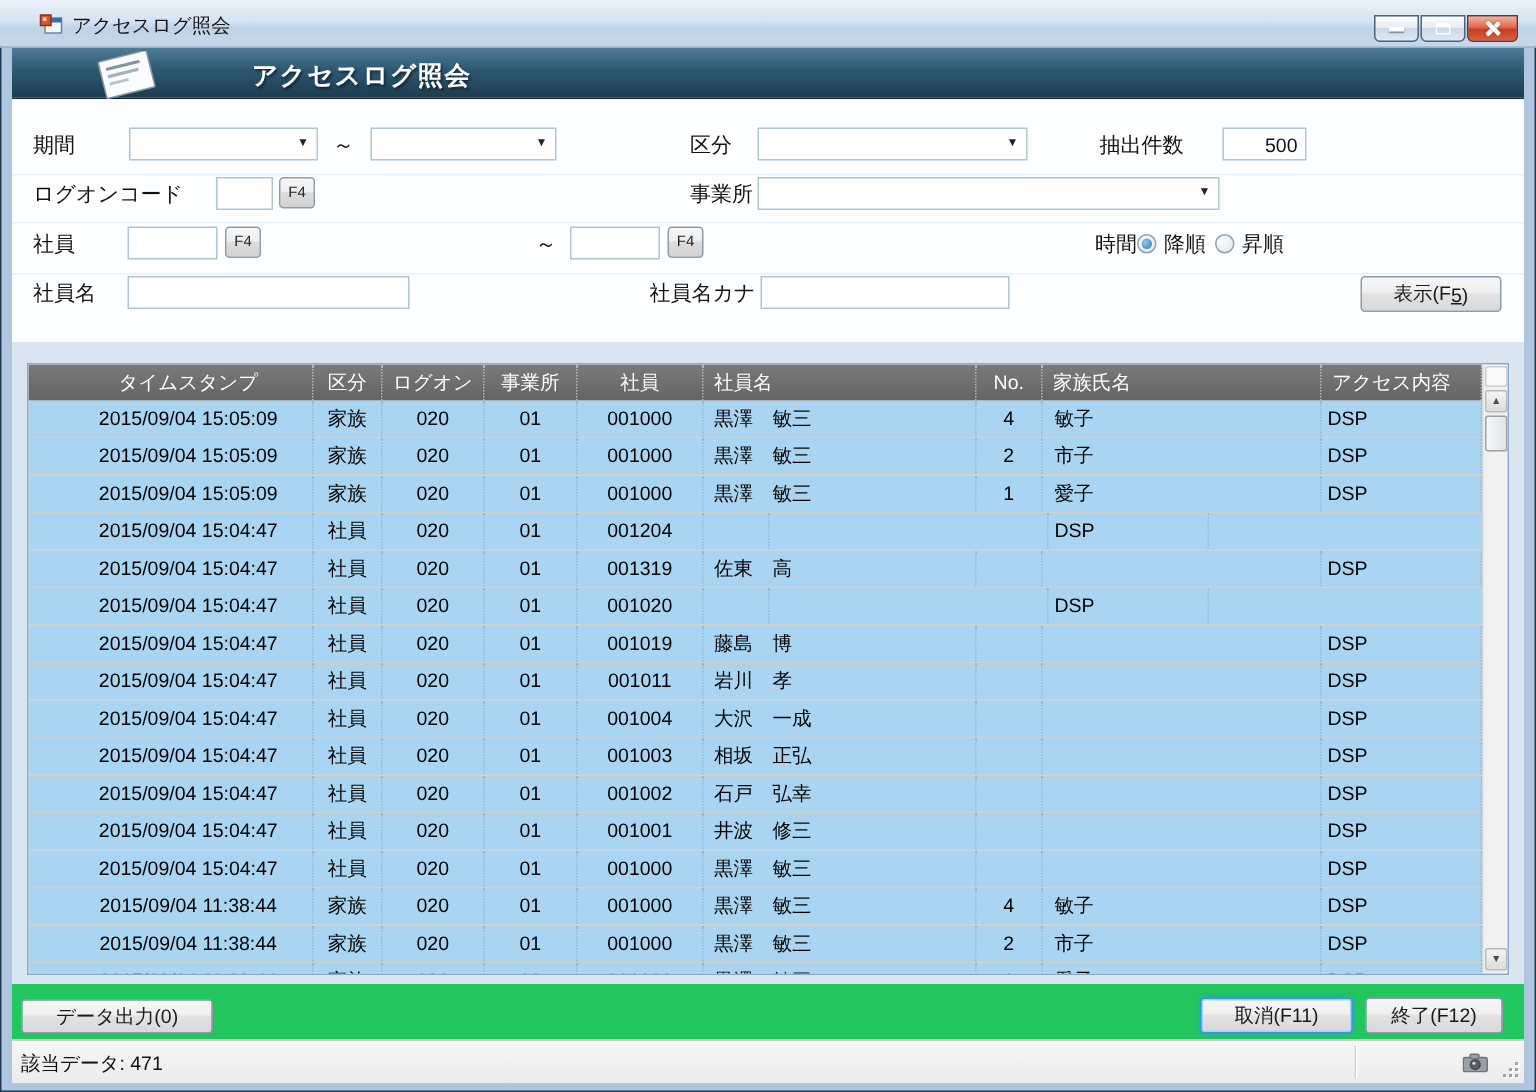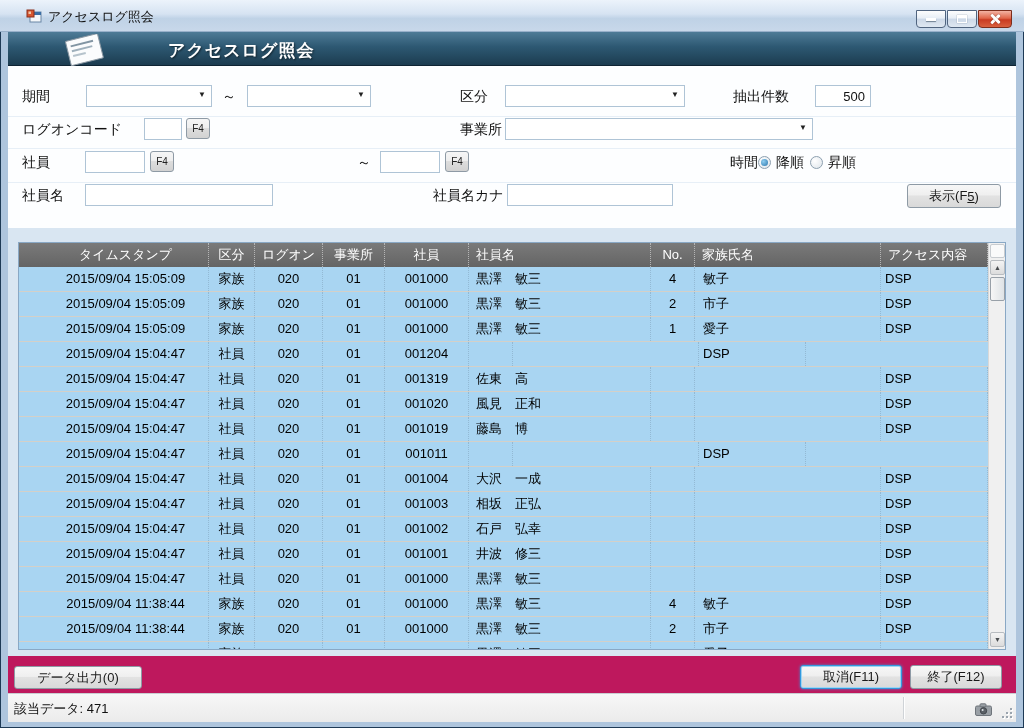--- a/index.html
+++ b/index.html
@@ -77,21 +77,21 @@
   .th.c5,.th.c7,.th.c8{padding-left:7px;text-align:left;}
   
   .vsb{position:absolute;right:0;top:0;width:17px;height:406px;background:#f0f0f0;border-left:1px solid #d8d8d8;}
   .sbcorner{position:absolute;left:1px;top:1px;width:15px;height:14px;background:#fafafa;
     border:1px solid #c8ccd0;border-radius:2px;}
   .sbbtn{position:absolute;left:1px;width:15px;height:15px;border:1px solid #b8bcc0;border-radius:2px;
     background:linear-gradient(#f4f4f4,#dcdcdc);color:#4a4d50;font-size:7px;text-align:center;line-height:14px;}
   .sbthumb{position:absolute;left:1px;top:34px;width:15px;height:24px;border:1px solid #98a0a8;border-radius:2px;
     background:linear-gradient(90deg,#f6f6f6,#dfe3e6);}
   
-  .footstrip{position:absolute;left:0;top:624px;width:1008px;height:37px;background:#be185d;}
+  .footstrip{position:absolute;left:0;top:624px;width:1008px;height:37px;background:#22c55e;}
   .statusbar{position:absolute;left:0;top:661px;width:1008px;height:29px;
     background:linear-gradient(#f7f7f7,#ebebeb);border-top:1px solid #c9cdd1;padding-left:12px;}
   .statustext{position:absolute;left:6px;top:6px;font-size:13px;color:#111;}
   .sgroove{position:absolute;top:3px;width:2px;height:22px;border-left:1px solid #cfd3d7;border-right:1px solid #fff;}
   .camicon{position:absolute;right:24px;top:8px;}
   .grip{position:absolute;right:4px;bottom:4px;width:12px;height:12px;}
   .grip span{position:absolute;width:2px;height:2px;background:#9aa4ae;box-shadow:1px 1px 0 #fff;}
 </style>
 </head>
 <body>
@@ -260,21 +260,20 @@
             <div class="td c6"></div>
             <div class="td c7"></div>
             <div class="td c8">DSP</div>
           </div>
           <div class="tr">
             <div class="td c0">2015/09/04 15:04:47</div>
             <div class="td c1">社員</div>
             <div class="td c2">020</div>
             <div class="td c3">01</div>
             <div class="td c4">001020</div>
-            <div class="td c5">風見　正和</div>
             <div class="td c6"></div>
             <div class="td c7"></div>
             <div class="td c8">DSP</div>
           </div>
           <div class="tr">
             <div class="td c0">2015/09/04 15:04:47</div>
             <div class="td c1">社員</div>
             <div class="td c2">020</div>
             <div class="td c3">01</div>
             <div class="td c4">001019</div>
@@ -282,20 +281,21 @@
             <div class="td c6"></div>
             <div class="td c7"></div>
             <div class="td c8">DSP</div>
           </div>
           <div class="tr">
             <div class="td c0">2015/09/04 15:04:47</div>
             <div class="td c1">社員</div>
             <div class="td c2">020</div>
             <div class="td c3">01</div>
             <div class="td c4">001011</div>
+            <div class="td c5">岩川　孝</div>
             <div class="td c6"></div>
             <div class="td c7"></div>
             <div class="td c8">DSP</div>
           </div>
           <div class="tr">
             <div class="td c0">2015/09/04 15:04:47</div>
             <div class="td c1">社員</div>
             <div class="td c2">020</div>
             <div class="td c3">01</div>
             <div class="td c4">001004</div>

